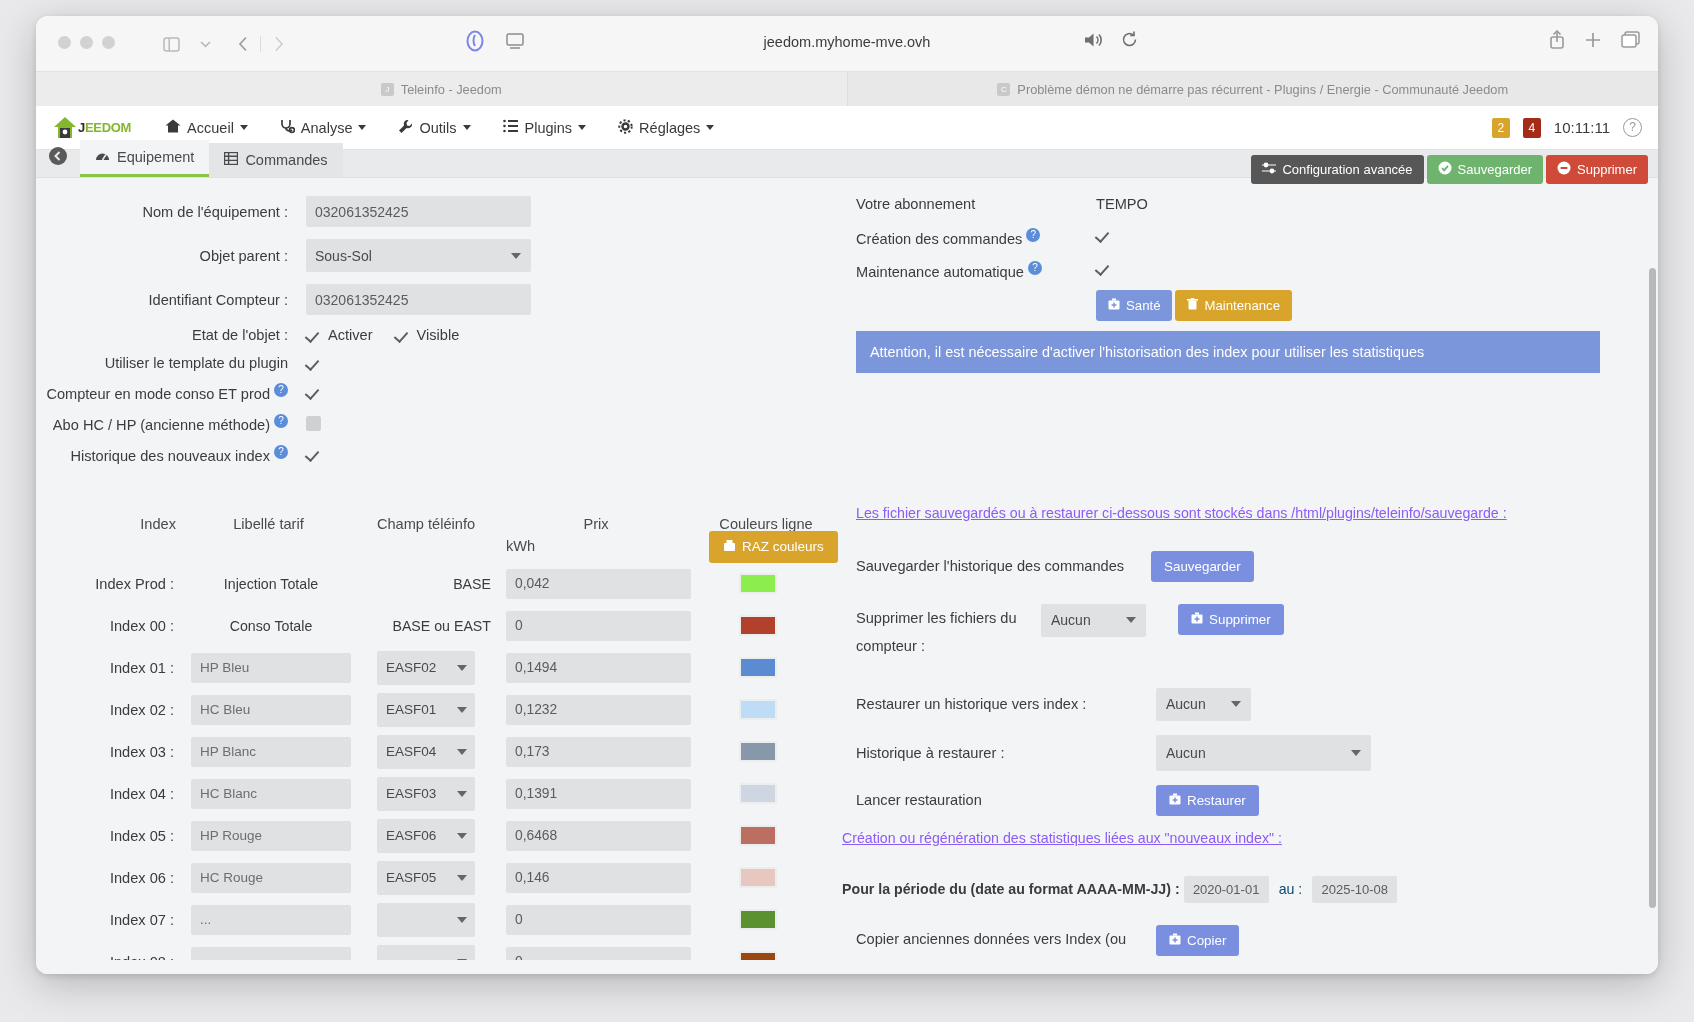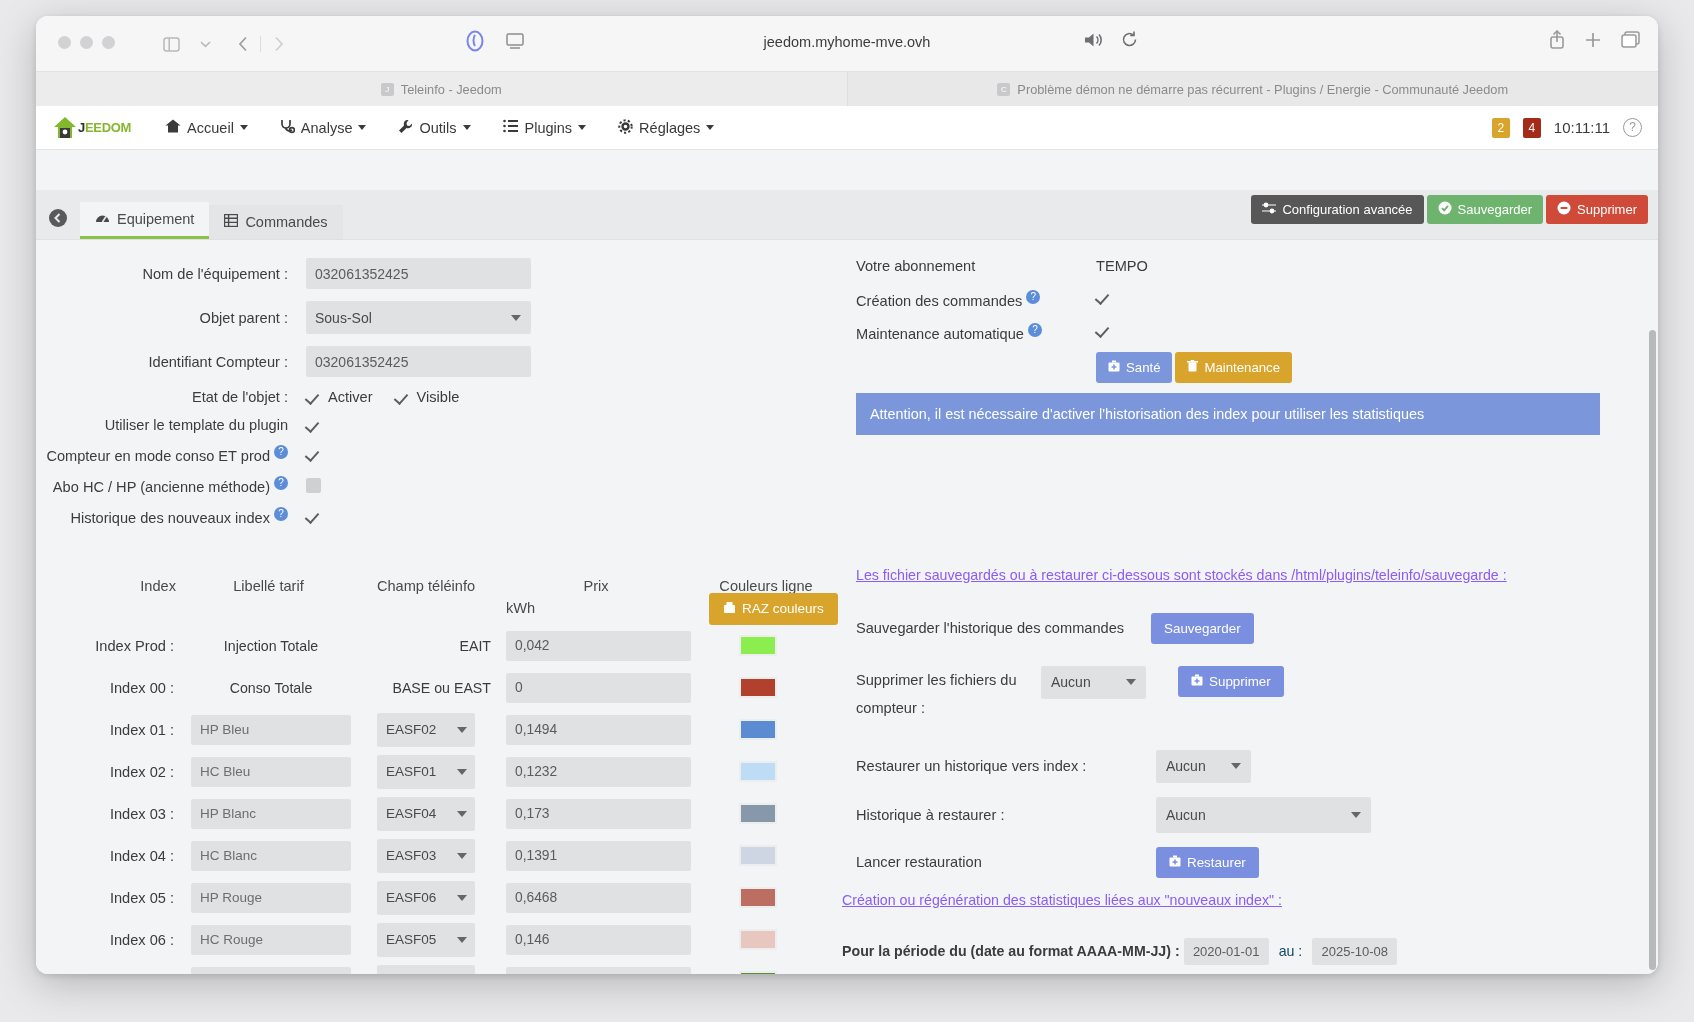--- a/index.html
+++ b/index.html
@@ -66,22 +66,22 @@
   }
   .caret{border-left:4px solid transparent;border-right:4px solid transparent;border-top:5px solid #3a3a3a;display:inline-block;}
   .badge{display:inline-block;min-width:18px;height:20px;line-height:20px;text-align:center;
          color:#fff;font-size:12px;border-radius:2px;padding:0 4px;}
   .badge.warn{background:#d9a42b;} .badge.err{background:#a32b18;}
   .clock{font-size:15px;color:#3a3a3a;}
   .help-c{width:19px;height:19px;border:1.6px solid #9a9a9a;border-radius:50%;color:#9a9a9a;
           font-size:12px;line-height:16px;text-align:center;}
 
   .tabrow{
-    height:50px; background:#e9eaec; display:flex; align-items:flex-end;
-    border-bottom:1px solid #dfe0e2; position:relative;margin-top:40px;
+    height:28px; background:#e9eaec; display:flex; align-items:flex-end;
+    border-bottom:1px solid #dfe0e2; position:relative;
   }
   .backbtn{width:44px;height:42px;display:flex;align-items:center;justify-content:center;color:#5a5a5a;}
   .ptab{
     display:flex;align-items:center;gap:7px;height:34px;padding:0 15px;
     font-size:14.5px;color:#4a4a4a;background:#e4e5e7;margin-bottom:0;
   }
   .ptab.active{background:#f3f4f6;border-bottom:3px solid #8bc34a;height:37px;}
   .actbtns{position:absolute;right:10px;top:5px;display:flex;gap:3px;}
   .abtn{display:flex;align-items:center;gap:6px;font-size:13px;color:#fff;
         padding:6px 11px;border-radius:3px;}
@@ -478,21 +478,21 @@
             </div>
             <div class="th c-coul">Couleurs ligne</div>
           </div>
 
           <div id="rows" style="margin-top:12px;">
               <div class="trow">
                 <div class="idxlbl">Index Prod :</div>
                 <div class="cell-lib">
                   <div class="lib-static">Injection Totale</div>
                 </div>
-                <div class="champ-static">EAIT</div>
+                <div class="champ-static">BASE</div>
                 <div class="cell-prix">
                   <input class="prix-input" value="0,042" style="">
                 </div>
                 <div class="cell-coul">
                   <div class="swatch" style="background: rgb(140, 237, 78);"></div>
                 </div>
               </div>
               <div class="trow">
                 <div class="idxlbl">Index 00 :</div>
                 <div class="cell-lib">

